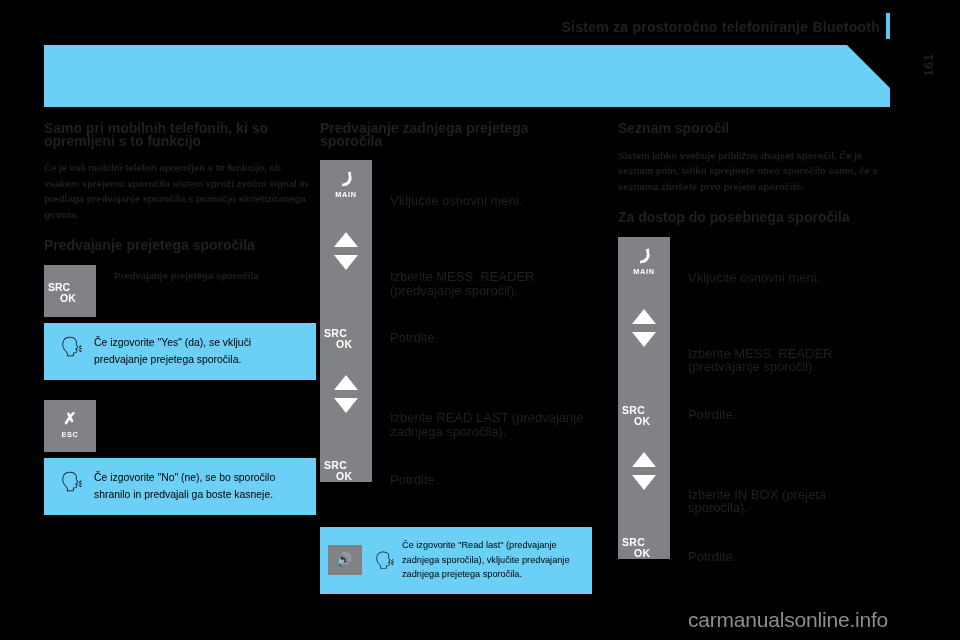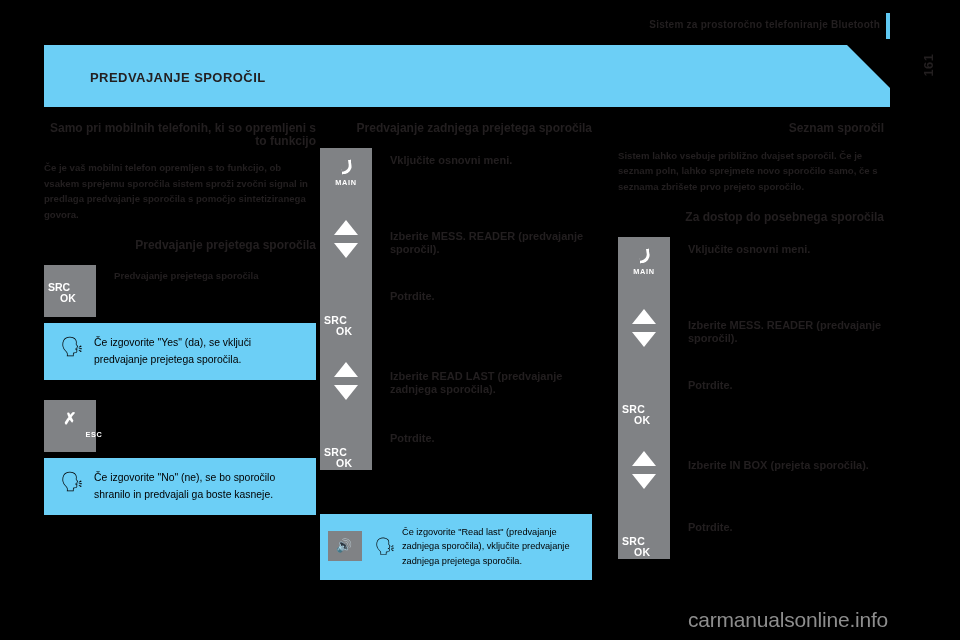--- a/index.html
+++ b/index.html
@@ -12,21 +12,21 @@
   #page {
     position: relative;
     width: 960px; height: 640px;
     background: #000000;
   }
 
   
   .hdr-title {
     position: absolute;
     right: 80px; top: 19px;
-    font-size: 10px;
+    font-size: 14px;
     font-weight: bold;
     color: #231f20;
     letter-spacing: .25px;
     white-space: nowrap;
   }
   .hdr-rule {
     position: absolute;
     right: 70px; top: 13px;
     width: 4px; height: 26px;
     background: #5fc9f3;
@@ -62,26 +62,25 @@
     letter-spacing: .45px;
   }
 
   
   .col { position: absolute; top: 122px; }
   .col-a { left: 44px;  width: 272px; }
   .col-b { left: 320px; width: 272px; }
   .col-c { left: 618px; width: 266px; }
 
   .h-sub {
-    font-size: 12px;
+    font-size: 14px;
     font-weight: bold;
     color: #231f20;
     line-height: 12.5px;
     margin-bottom: 13px;
-    text-align: right;
   }
   .body-txt {
     font-size: 9.6px;
     color: #231f20;
     line-height: 15.5px;
     margin-bottom: 17px;
     font-weight: bold;
   }
 
   
@@ -101,24 +100,25 @@
   .step .key {
     flex: 0 0 52px;
     width: 52px;
     min-height: 62px;
     position: relative;
     z-index: 2;
   }
   .step .label {
     flex: 1;
     padding: 6px 0 6px 18px;
-    font-size: 11px;
-    font-weight: bold;
+    font-size: 13px;
+    font-weight: normal;
     color: #231f20;
     line-height: 13.5px;
+    margin-top: 28px;
   }
 
   
   .k { position: relative; width: 52px; height: 100%; }
   .k-main {
     height: 62px;
   }
   .k-main .hook {
     position: absolute; left: 21px; top: 12px;
     width: 11px; height: 14px;
@@ -162,21 +162,21 @@
   .keysq.srcok .s2 { position:absolute; left:16px; top:27px; color:#fff; font-size:10.5px; font-weight:bold; }
   .keysq.esc .x {
     position: absolute; left: 17px; top: 12px;
     width: 18px; height: 14px;
     color: #fff; font-size: 16px; line-height: 14px; text-align: center;
     font-weight: bold;
   }
   .keysq.esc .etxt {
     position: absolute; left: 0; top: 30px; width: 52px;
     text-align: center; color: #fff; font-size: 7.3px;
-    font-weight: bold; letter-spacing: .6px; margin-left: 24px;
+    font-weight: bold; letter-spacing: .6px;
   }
   .keysq.spk .cone {
     position: absolute; left: 14px; top: 16px;
     color: #d9dadb; font-size: 15px; line-height: 15px;
   }
 
   .row-key {
     display: flex; align-items: flex-start;
   }
   .row-key .rtxt {
@@ -226,21 +226,20 @@
 </head>
 <body>
 
 <div id="page">
 
   <div class="hdr-title">Sistem za prostoročno telefoniranje Bluetooth</div>
   <div class="hdr-rule"></div>
   <div class="page-num">161</div>
 
   <div class="banner"></div>
-  <div class="banner-title">PREDVAJANJE SPOROČIL</div>
 
   <div class="col col-a">
     <div class="h-sub">Samo pri mobilnih telefonih, ki so opremljeni s to funkcijo</div>
     <div class="body-txt">Če je vaš mobilni telefon opremljen s to funkcijo, ob vsakem sprejemu sporočila sistem sproži zvočni signal in predlaga predvajanje sporočila s pomočjo sintetiziranega govora.</div>
     <div class="h-sub">Predvajanje prejetega sporočila</div>
 
     <div class="row-key">
       <div class="keysq srcok">
         <span class="s1">SRC</span>
         <span class="s2">OK</span>

